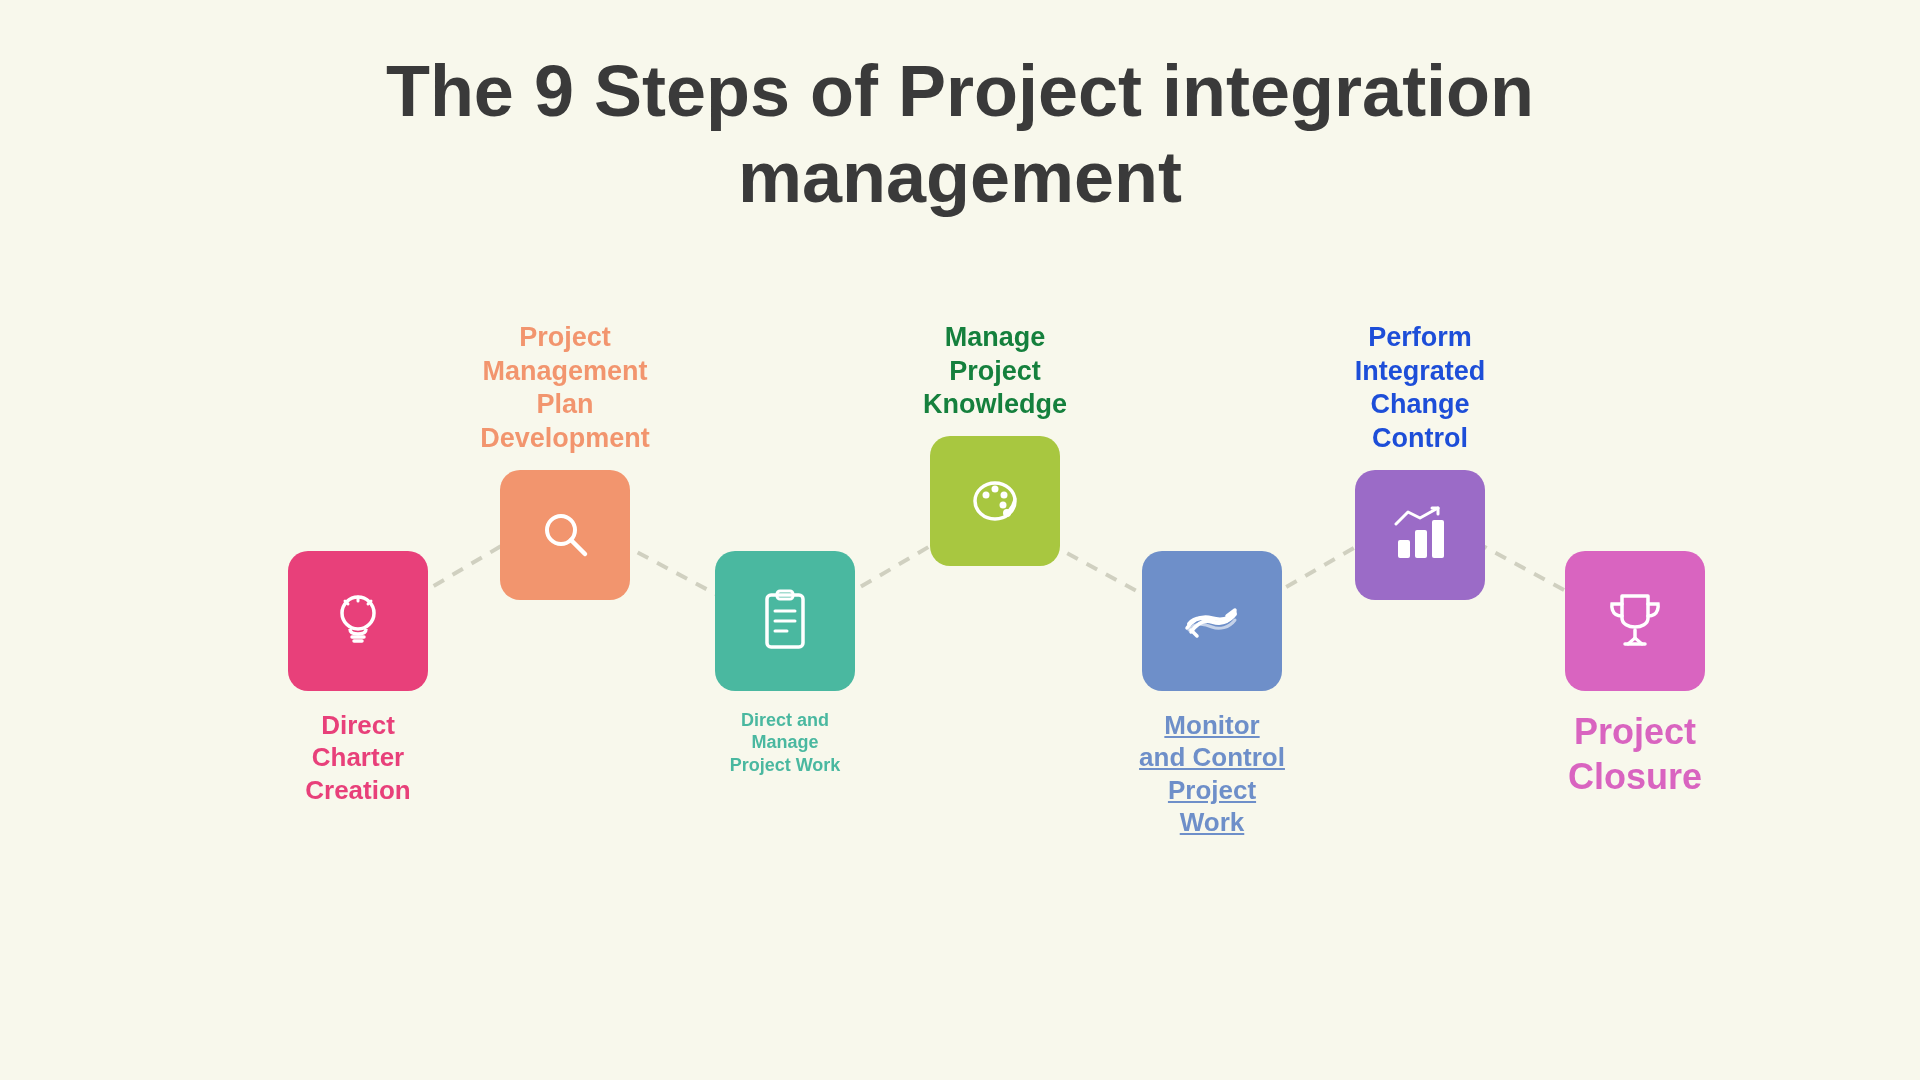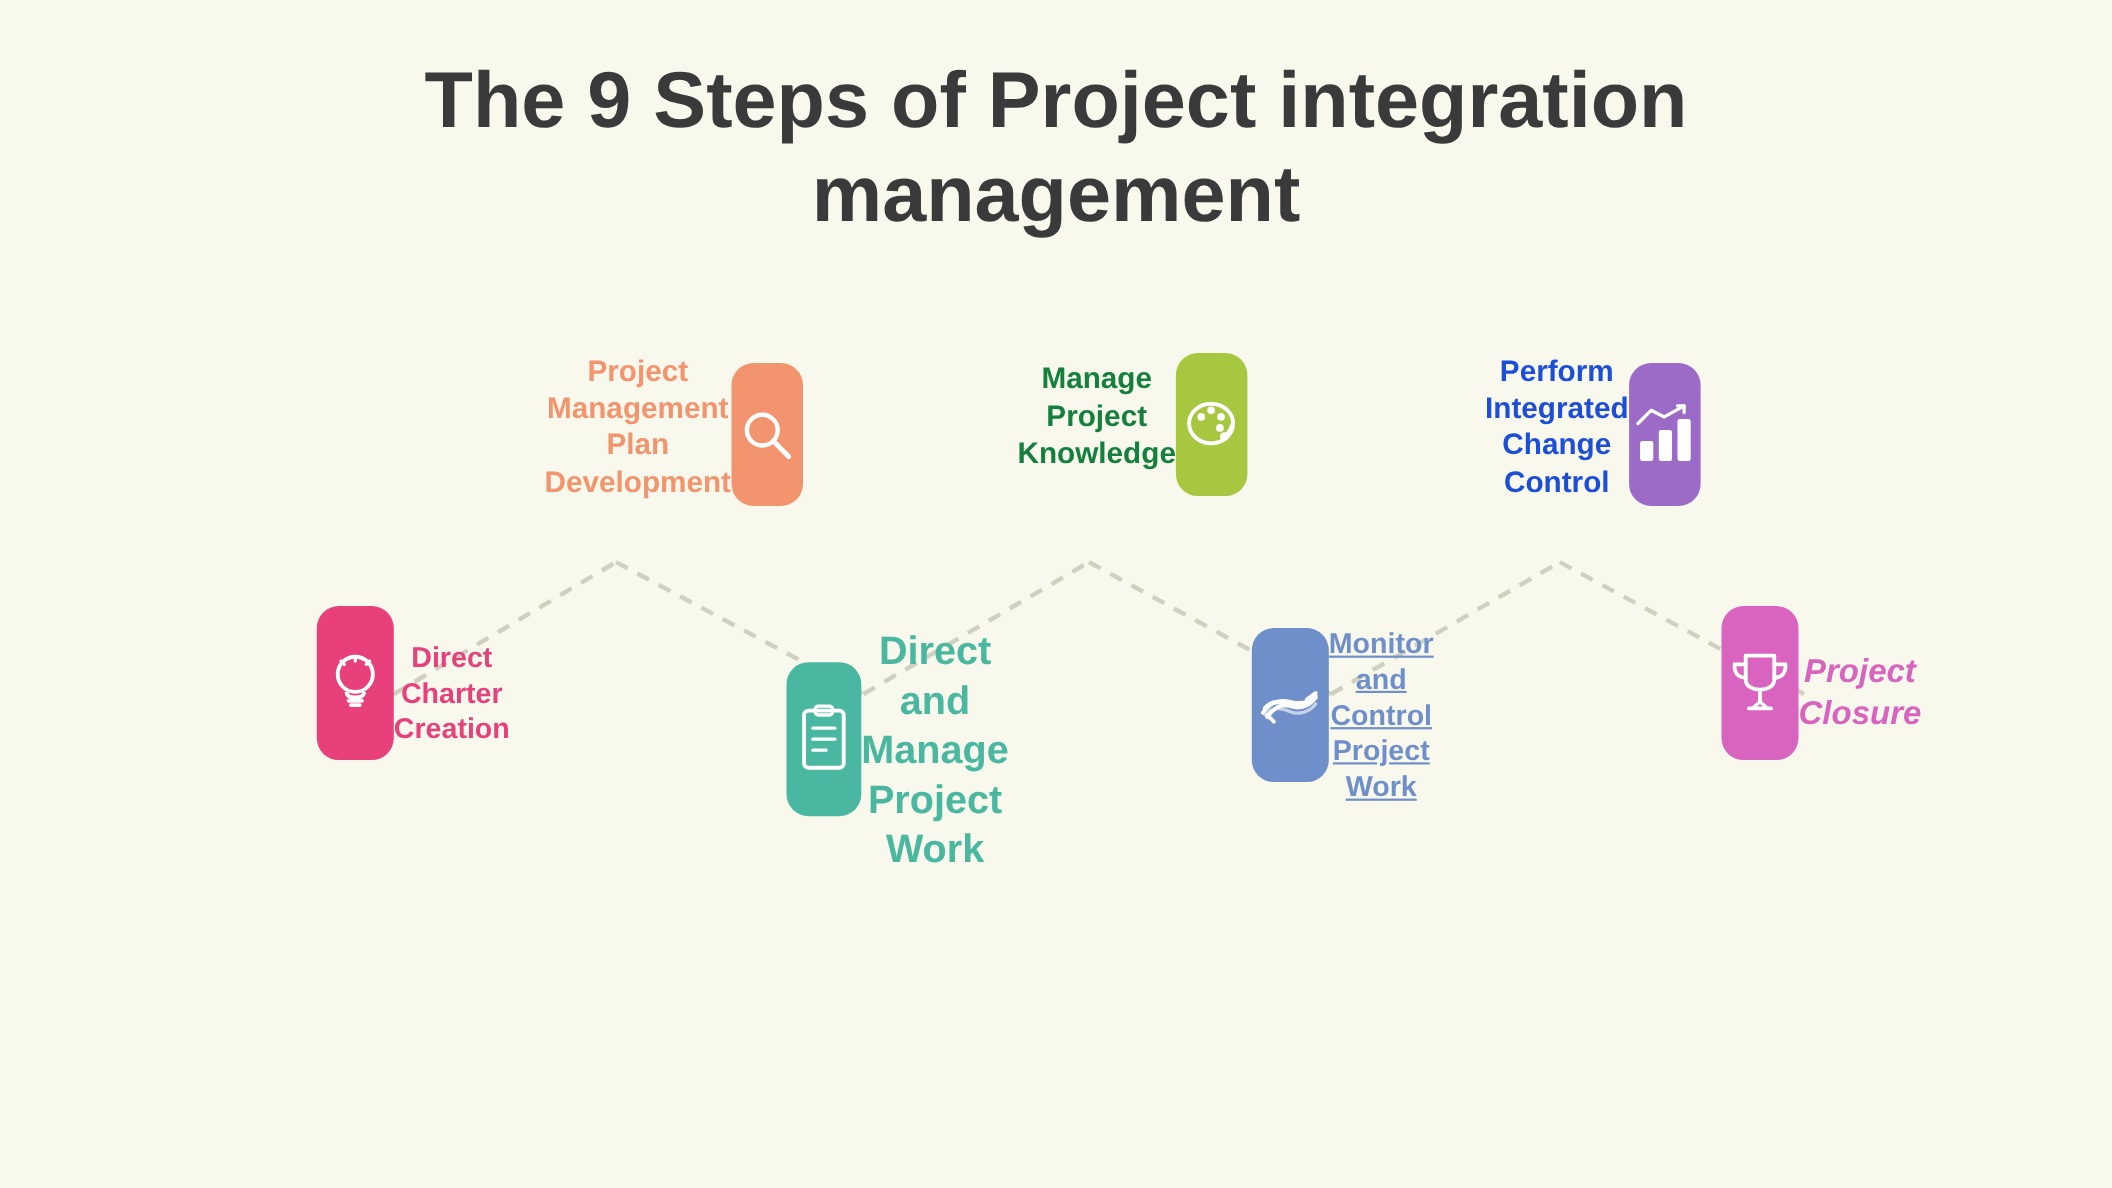--- a/index.html
+++ b/index.html
@@ -32,21 +32,21 @@
       position: absolute;
       top: 0; left: 0;
       width: 100%;
       height: 100%;
       z-index: 0;
     }
     
     .step {
       position: absolute;
       display: flex;
-      flex-direction: row;
+      flex-direction: column;
       align-items: center;
       z-index: 1;
     }
     .step-icon {
       border-radius: 20px;
       display: flex;
       align-items: center;
       justify-content: center;
     }
     .step-label {
@@ -159,21 +159,21 @@
     <div class="step-icon icon-bottom bg-teal">
       <svg width="68" height="68" viewBox="0 0 68 68" fill="none" xmlns="http://www.w3.org/2000/svg">
 
         <rect x="16" y="8" width="36" height="52" rx="4" stroke="white" stroke-width="3.5" fill="none"></rect>
         <rect x="26" y="4" width="16" height="8" rx="3" stroke="white" stroke-width="3" fill="none"></rect>
         <line x1="24" y1="24" x2="44" y2="24" stroke="white" stroke-width="3" stroke-linecap="round"></line>
         <line x1="24" y1="34" x2="44" y2="34" stroke="white" stroke-width="3" stroke-linecap="round"></line>
         <line x1="24" y1="44" x2="36" y2="44" stroke="white" stroke-width="3" stroke-linecap="round"></line>
       </svg>
     </div>
-    <div class="step-label label-teal" style="white-space:pre-line; font-size:36px;">Direct and Manage
+    <div class="step-label label-teal" style="white-space:pre-line; font-size:18px;">Direct and Manage
 Project Work</div>
   </div>
 
   <div class="step" style="left:665px; top:40px; width:140px;">
     <div class="step-label-top label-lime" style="white-space:pre-line;">Manage Project
 Knowledge</div>
     <div class="step-icon icon-top bg-lime">
       <svg width="65" height="65" viewBox="0 0 65 65" fill="none" xmlns="http://www.w3.org/2000/svg">
 
         <ellipse cx="32" cy="32" rx="20" ry="18" stroke="white" stroke-width="3.5" fill="none"></ellipse>
@@ -227,16 +227,16 @@
 
         <path d="M22 10 H48 V32 C48 44 22 44 22 32 Z" stroke="white" stroke-width="3.5" fill="none" stroke-linejoin="round"></path>
         <path d="M22 18 H12 C12 18 10 30 22 30" stroke="white" stroke-width="3.5" fill="none" stroke-linecap="round"></path>
         <path d="M48 18 H58 C58 18 60 30 48 30" stroke="white" stroke-width="3.5" fill="none" stroke-linecap="round"></path>
         <line x1="35" y1="44" x2="35" y2="52" stroke="white" stroke-width="3.5" stroke-linecap="round"></line>
         <line x1="25" y1="58" x2="45" y2="58" stroke="white" stroke-width="3.5" stroke-linecap="round"></line>
         <line x1="35" y1="52" x2="28" y2="58" stroke="white" stroke-width="3" stroke-linecap="round"></line>
         <line x1="35" y1="52" x2="42" y2="58" stroke="white" stroke-width="3" stroke-linecap="round"></line>
       </svg>
     </div>
-    <div class="step-label label-magenta" style="white-space:pre-line; font-size:30px;font-style:italic;">Project Closure</div>
+    <div class="step-label label-magenta" style="white-space:pre-line; font-size:36px;">Project Closure</div>
   </div>
 
 </div>
 
 </body></html>

